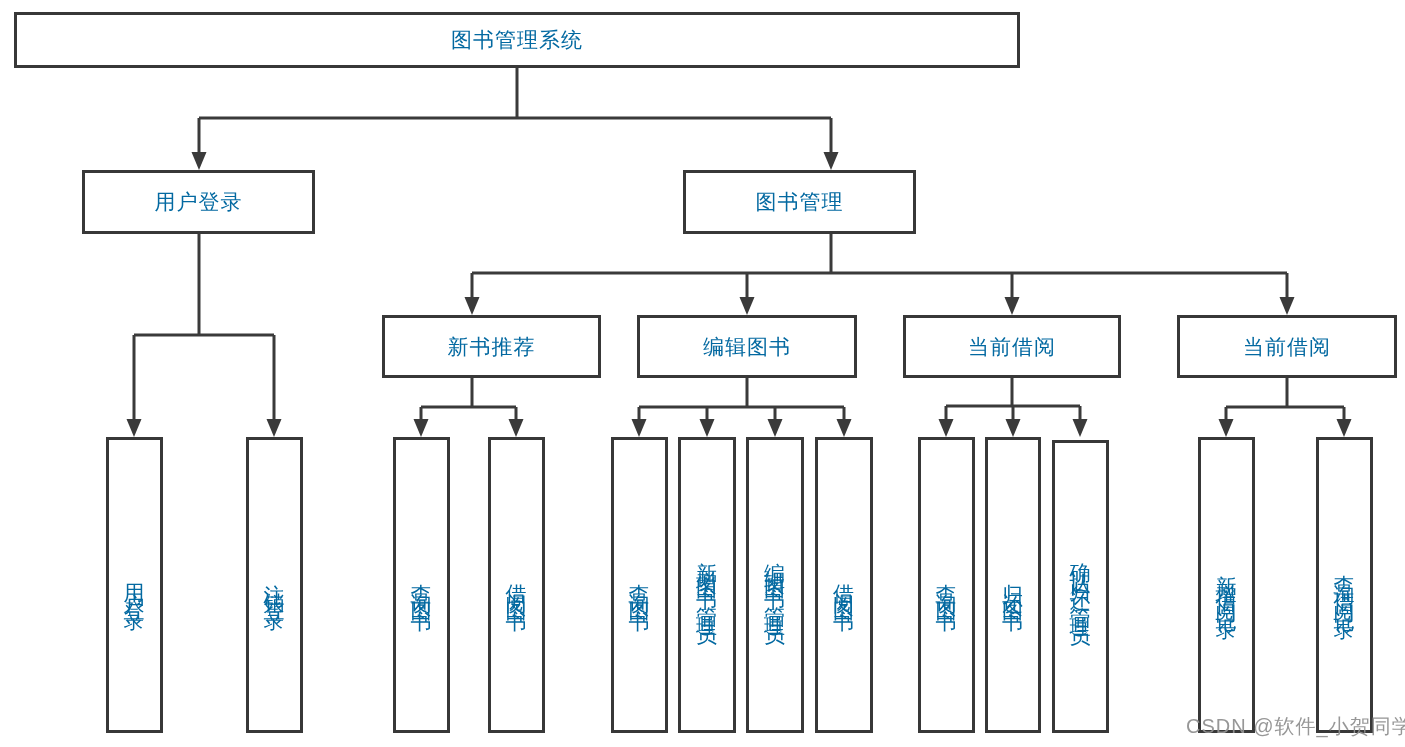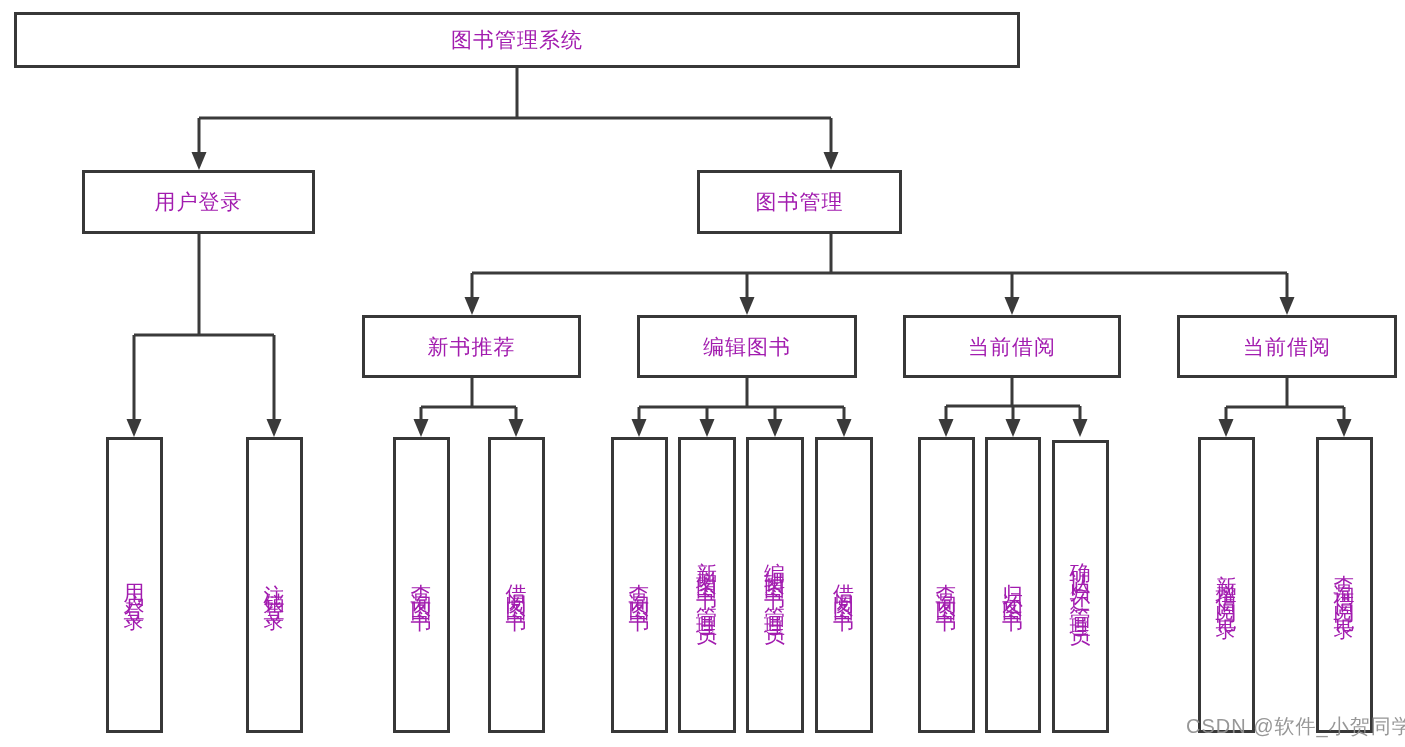--- a/index.html
+++ b/index.html
@@ -3,21 +3,21 @@
 <meta charset="utf-8">
 <style>
   html,body{margin:0;padding:0;background:#fff;}
   #canvas{
     position:relative;width:1405px;height:747px;background:#ffffff;
     font-family:"Liberation Sans","DejaVu Sans",sans-serif;overflow:hidden;
   }
   #connectors{position:absolute;left:0;top:0;width:1405px;height:747px;pointer-events:none;}
   .box{
     position:absolute;box-sizing:border-box;border:3px solid #383838;background:#ffffff;
-    display:flex;align-items:center;justify-content:center;color:#a21caf;
+    display:flex;align-items:center;justify-content:center;color:#0369a1;
   }
   .box.h span{font-size:21px;letter-spacing:1px;white-space:nowrap;}
   .box.v span{
     writing-mode:vertical-rl;text-orientation:mixed;
     font-size:21px;letter-spacing:9px;line-height:1;white-space:nowrap;
   }
   #watermark{
     position:absolute;left:1186px;top:713px;font-size:20px;letter-spacing:1px;
     color:rgba(145,145,145,0.95);white-space:nowrap;z-index:5;
   }
@@ -66,25 +66,25 @@
     <polygon points="1336.5,419 1351.5,419 1344,437"></polygon>
   </svg>
 
   <div class="box h" style="left:14px;top:12px;width:1006px;height:56px">
     <span>图书管理系统</span>
   </div>
 
   <div class="box h" style="left:82px;top:170px;width:233px;height:64px">
     <span>用户登录</span>
   </div>
-  <div class="box h" style="left:697px;top:170px;width:205px;height:64px">
+  <div class="box h" style="left:683px;top:170px;width:233px;height:64px">
     <span>图书管理</span>
   </div>
 
-  <div class="box h" style="left:362px;top:315px;width:219px;height:63px">
+  <div class="box h" style="left:382px;top:315px;width:219px;height:63px">
     <span>新书推荐</span>
   </div>
   <div class="box h" style="left:637px;top:315px;width:220px;height:63px">
     <span>编辑图书</span>
   </div>
   <div class="box h" style="left:903px;top:315px;width:218px;height:63px">
     <span>当前借阅</span>
   </div>
   <div class="box h" style="left:1177px;top:315px;width:220px;height:63px">
     <span>当前借阅</span>

